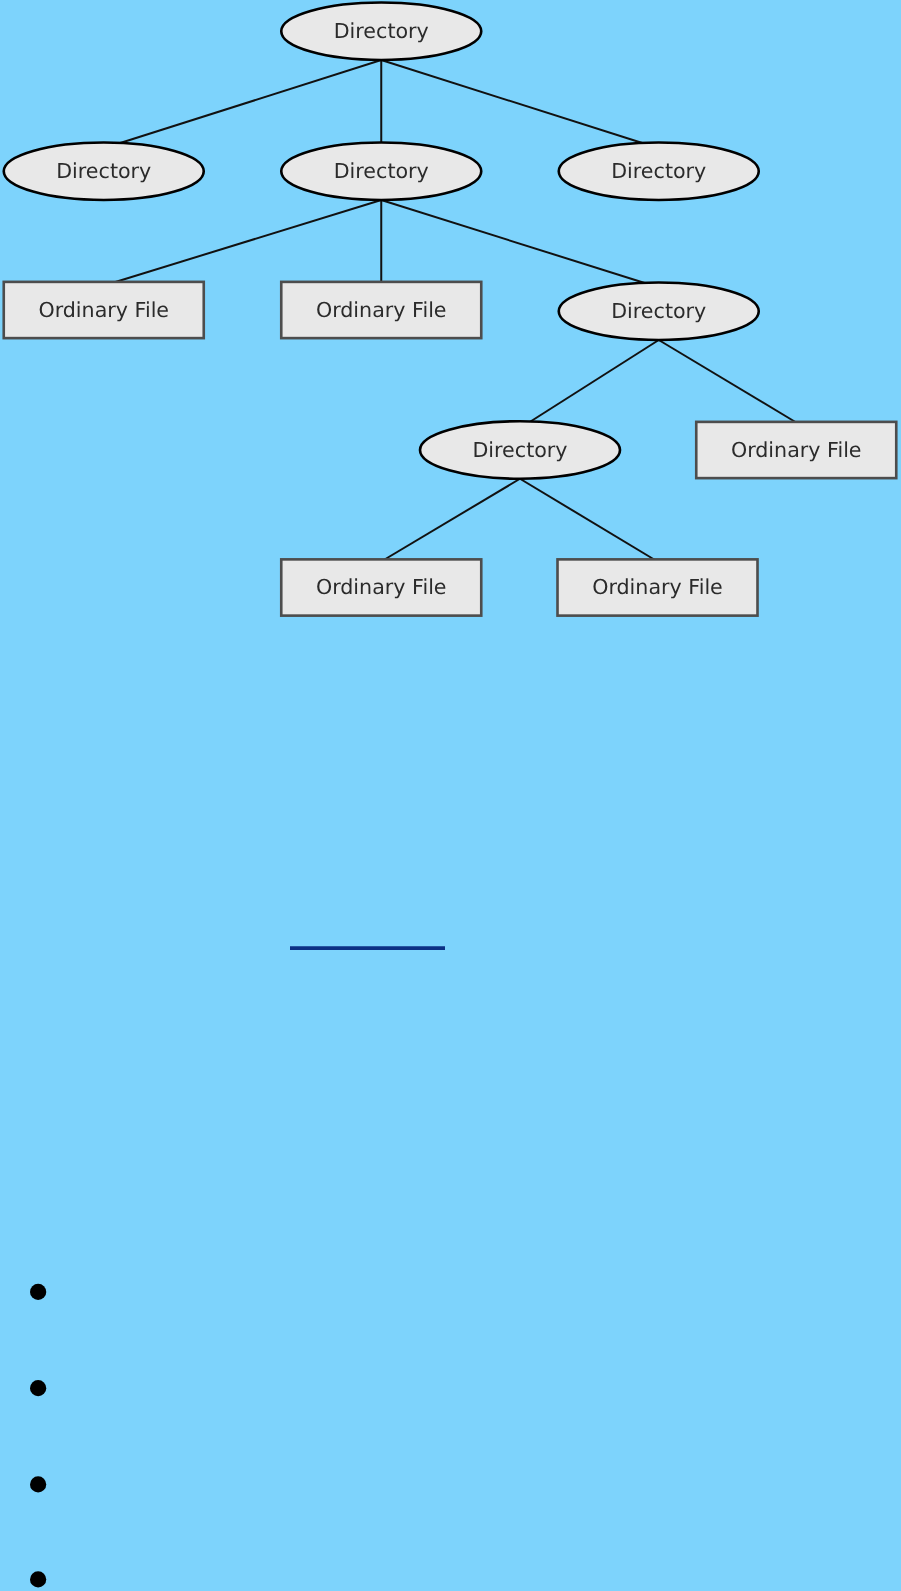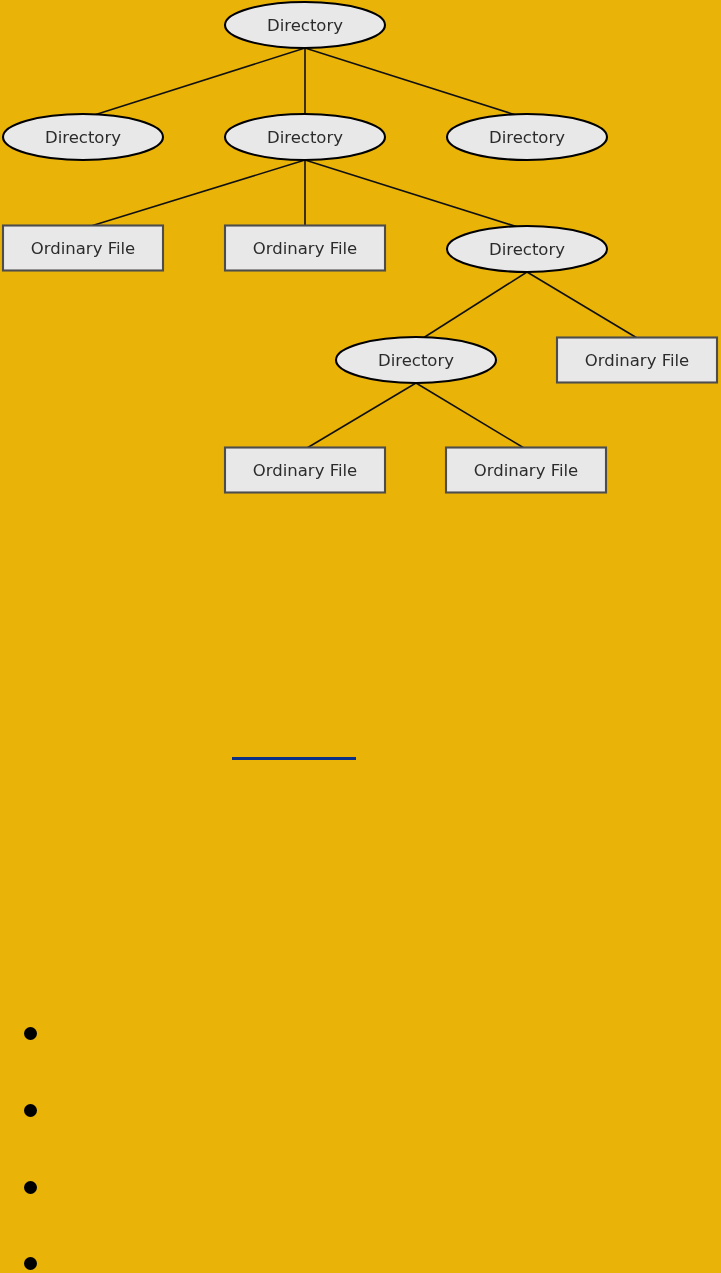--- a/index.html
+++ b/index.html
@@ -13,21 +13,21 @@
     height: 1273px;
     position: relative;
     overflow: hidden;
     font-family: "DejaVu Sans", sans-serif;
   }
   #page {
     position: absolute;
     left: 0; top: 0;
     width: 721px;
     height: 1273px;
-    background: #eab308;
+    background: #7dd3fc;
   }
   #tree-diagram {
     position: absolute;
     left: 0;
     top: 0;
     width: 721px;
     height: 520px;
     display: block;
   }
   .edge-line {

